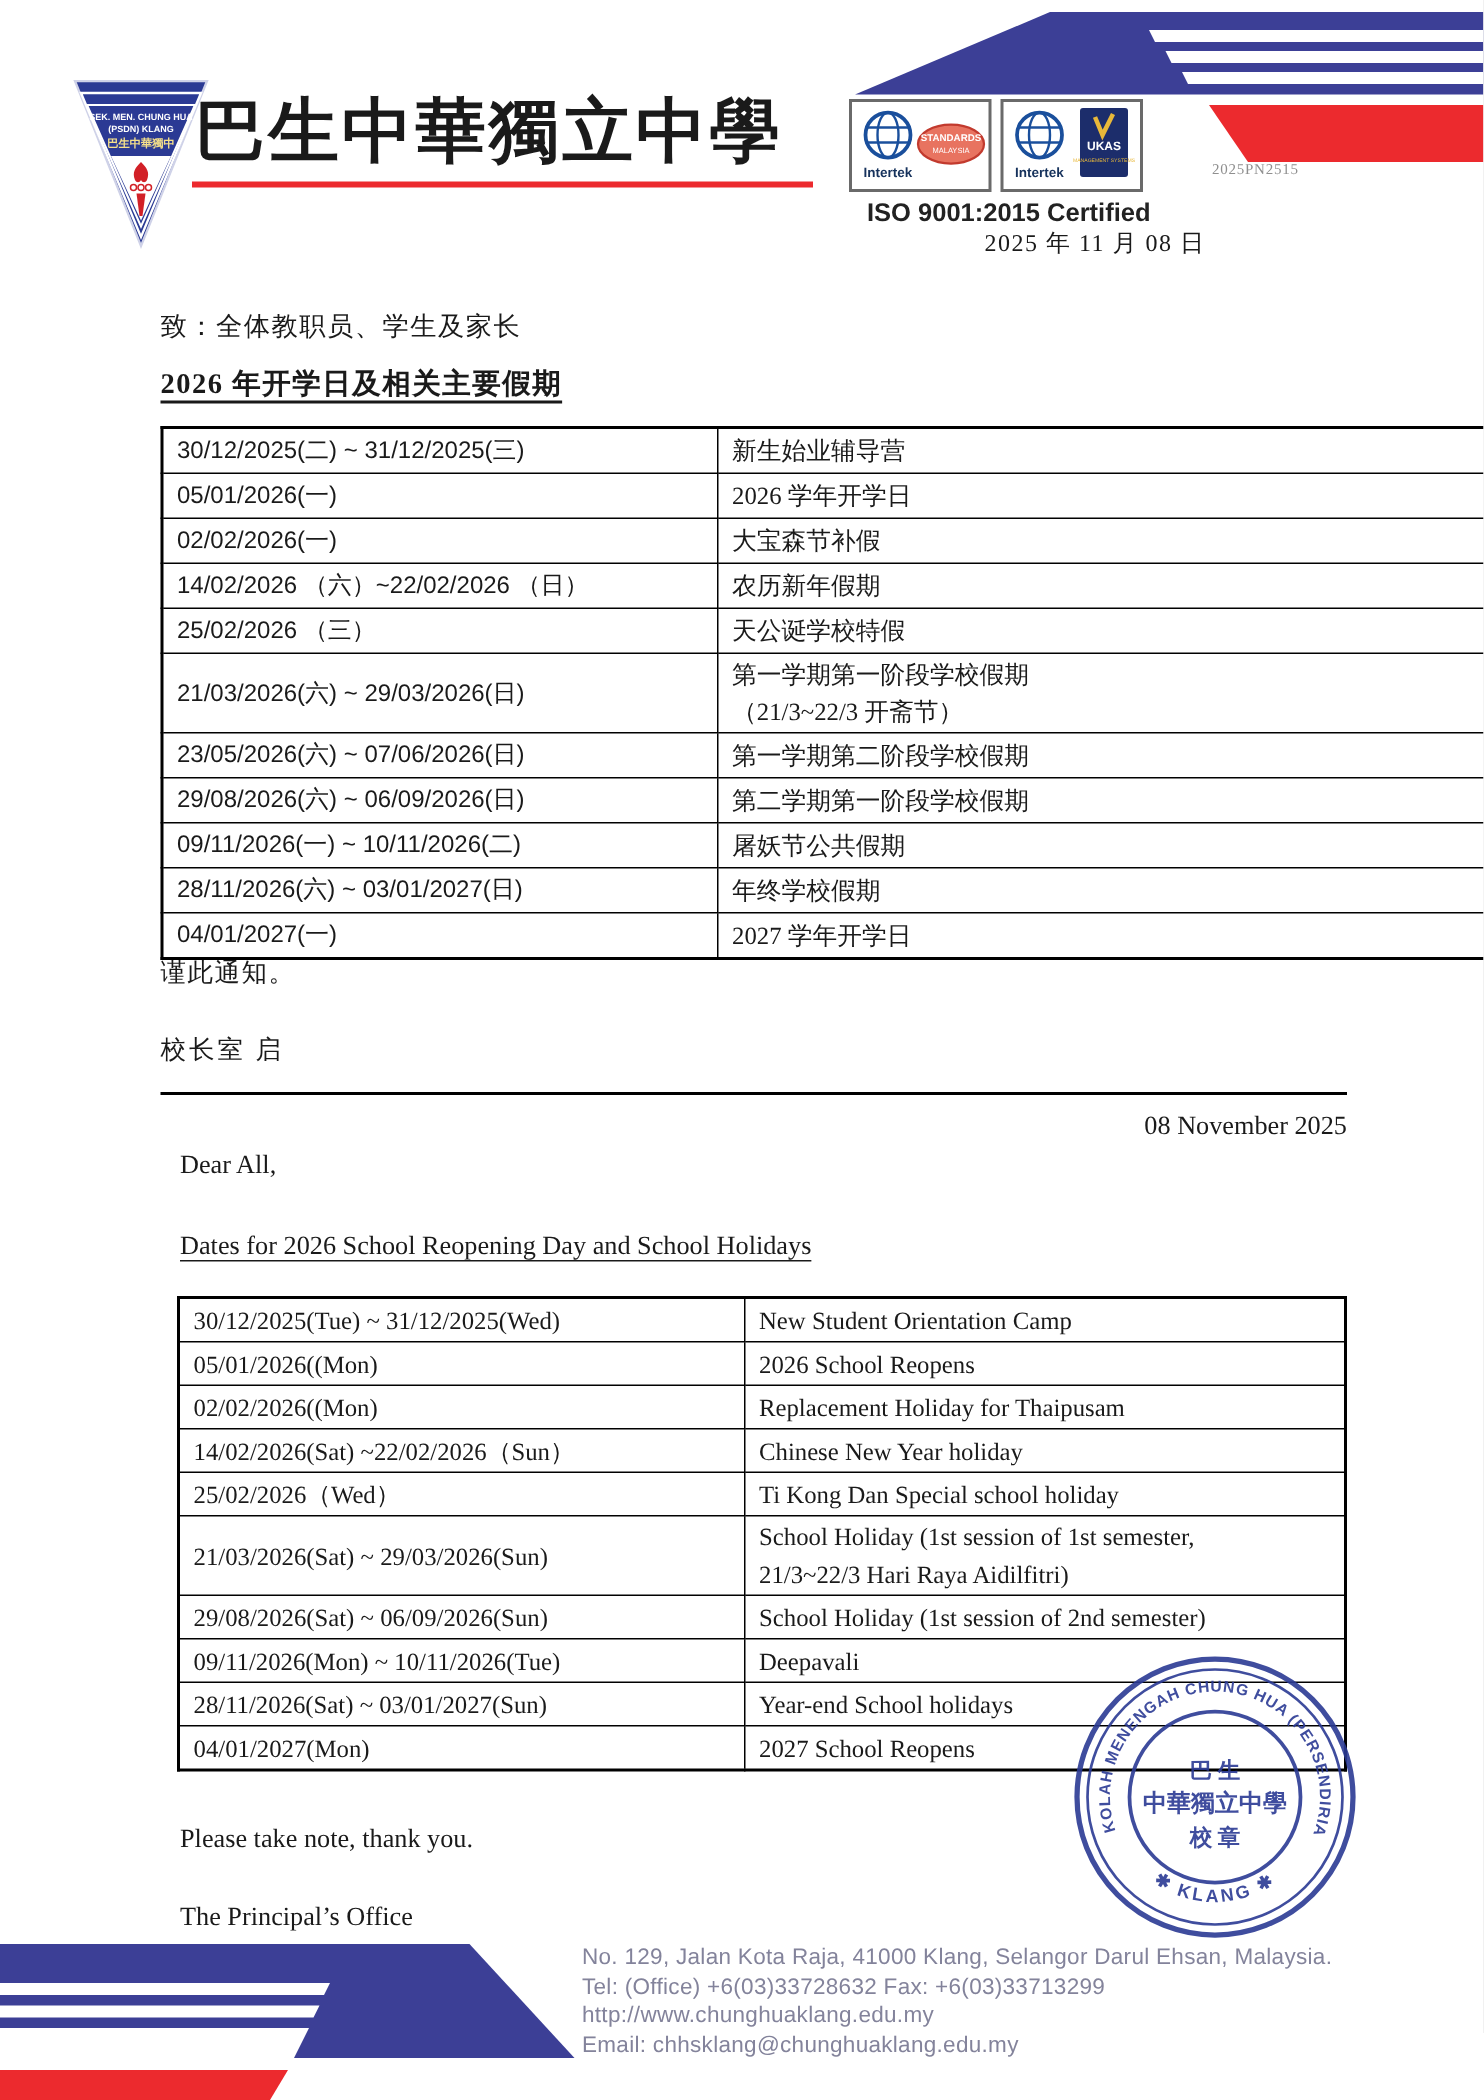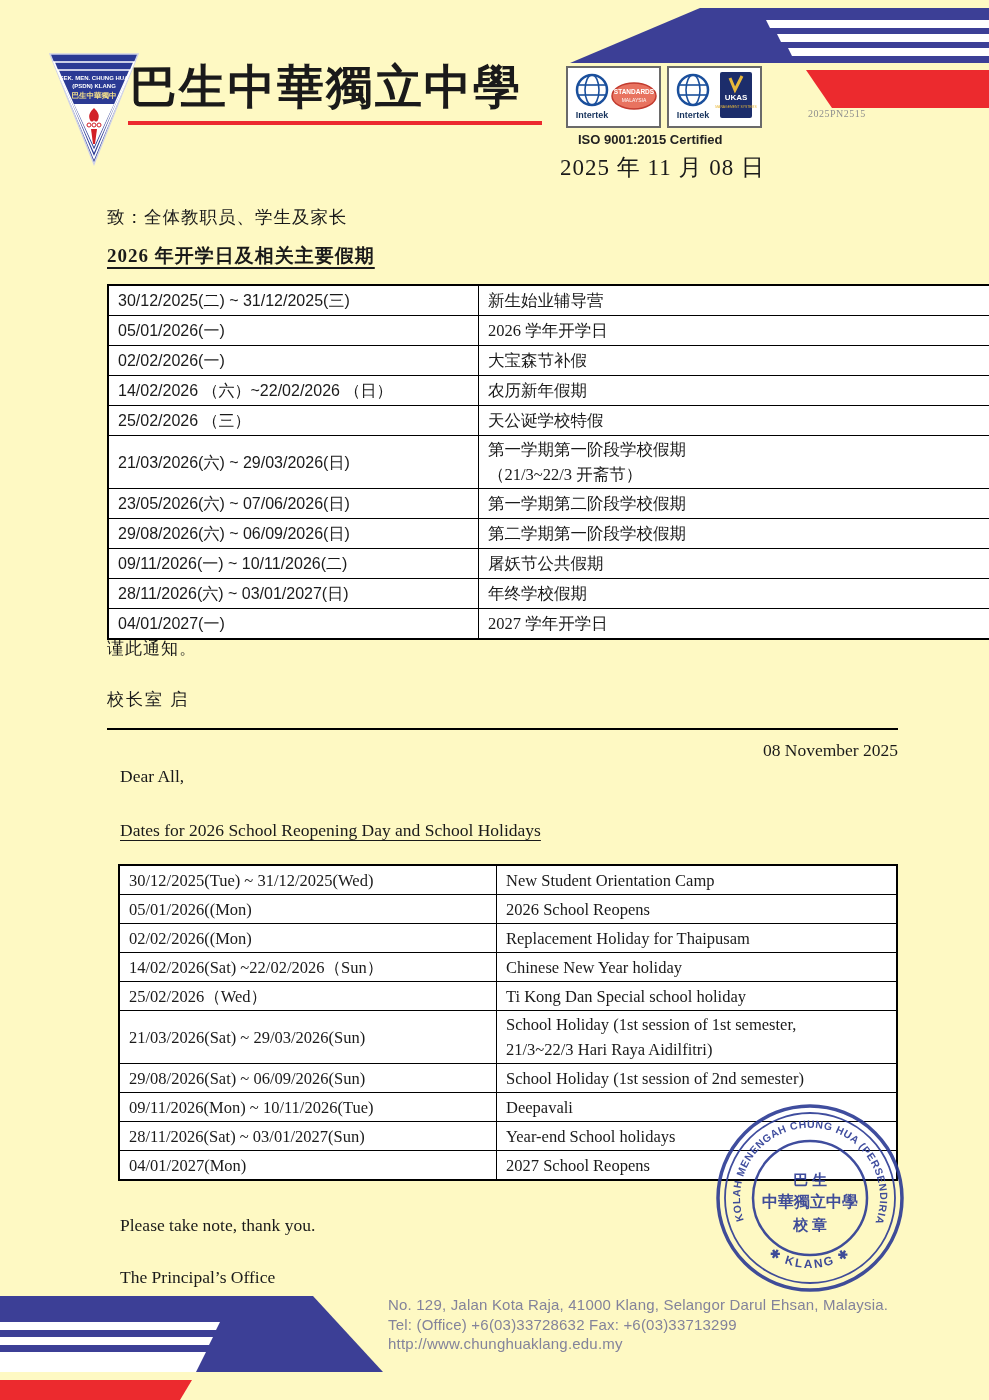--- a/index.html
+++ b/index.html
@@ -1,36 +1,36 @@
 <!DOCTYPE html>
 <html><head>
 <meta charset="utf-8">
 <style>
   html,body{margin:0;padding:0;background:#e5e5e5;}
   #page{
-    position:relative;width:989px;height:1400px;background:#fef9c3;
+    position:relative;width:989px;height:1400px;background:#ffffff;
     margin:0 auto;overflow:hidden;
     font-family:"Liberation Serif","DejaVu Serif",serif;color:#1a1a1a;
   }
   .abs{position:absolute;}
 
   
   .zh-title{
     left:130px;top:56px;width:420px;font-size:47px;font-weight:bold;
     letter-spacing:2px;white-space:nowrap;
     font-family:"Liberation Serif","DejaVu Serif",serif;
   }
   .red-rule{left:128px;top:121px;width:414px;height:4px;background:#ec2a2e;}
   .en-school{left:128px;top:127px;width:430px;font-size:16.5px;font-weight:bold;
     letter-spacing:.4px;font-family:"Liberation Serif",serif;}
-  .iso-caption{left:578px;top:132px;font-size:13px;font-weight:bold;
+  .iso-caption{left:578px;top:132px;font-size:17px;font-weight:bold;
     font-family:"Liberation Sans",sans-serif;color:#222;}
   .ref-no{left:808px;top:108px;font-size:10px;color:#8f8f8f;
     font-family:"Liberation Serif",serif;letter-spacing:.5px;}
-  .date-zh{left:560px;top:152px;width:340px;text-align:left;font-size:23px;
+  .date-zh{left:560px;top:152px;width:340px;text-align:center;font-size:16px;
     letter-spacing:1px;}
 
   .salutation-zh{left:107px;top:205px;font-size:17.5px;letter-spacing:1px;}
   .title-zh{left:107px;top:243px;font-size:19px;font-weight:bold;letter-spacing:1px;
     text-decoration:underline;text-underline-offset:5px;text-decoration-thickness:2px;}
 
   table.sched{border-collapse:collapse;table-layout:fixed;background:#fff;}
   table.sched td{
     border:1.5px solid #000;padding:1px 8px 1px 9px;vertical-align:middle;
     font-size:16.5px;line-height:25px;
@@ -305,15 +305,16 @@
     <polygon points="0,32 220,32 216,40 0,40" fill="#ffffff"></polygon>
     <polygon points="0,47 213,47 209,55 0,55" fill="#ffffff"></polygon>
     <polygon points="0,62 206,62 196,82 0,82" fill="#ffffff"></polygon>
     <polygon points="0,90 192,90 180,110 0,110" fill="#ec2a2e"></polygon>
   </svg>
 
   <div class="abs footer-text">
     <div>No. 129, Jalan Kota Raja, 41000 Klang, Selangor Darul Ehsan, Malaysia.</div>
     <div>Tel: (Office) +6(03)33728632   Fax: +6(03)33713299</div>
     <div>http://www.chunghuaklang.edu.my</div>
+    <div>Email: chhsklang@chunghuaklang.edu.my</div>
   </div>
 
 </div>
 
 </body></html>

